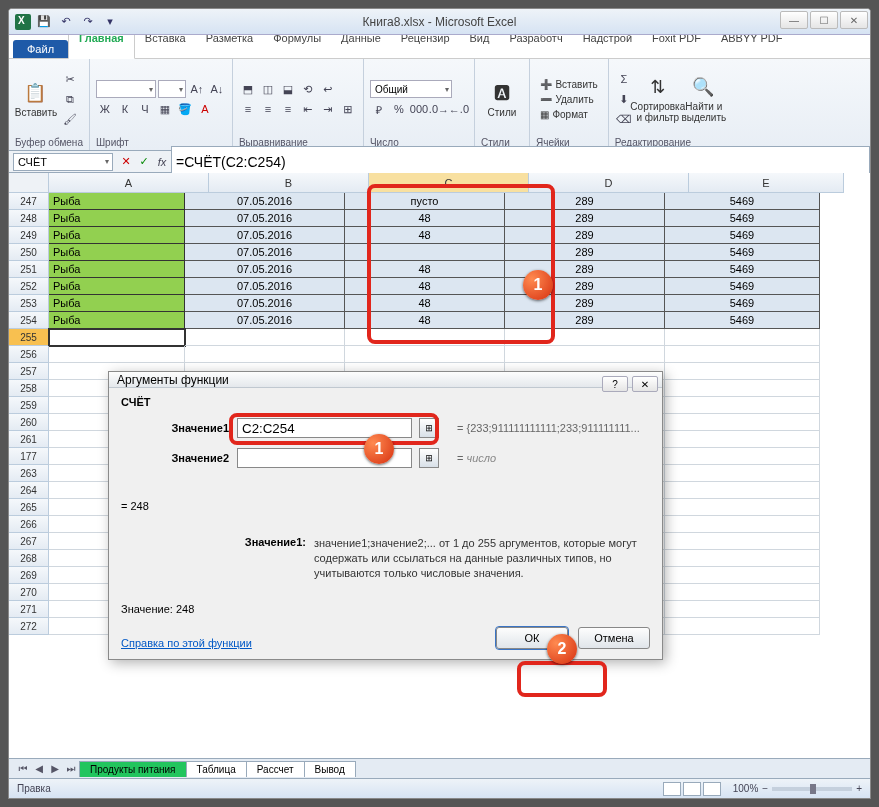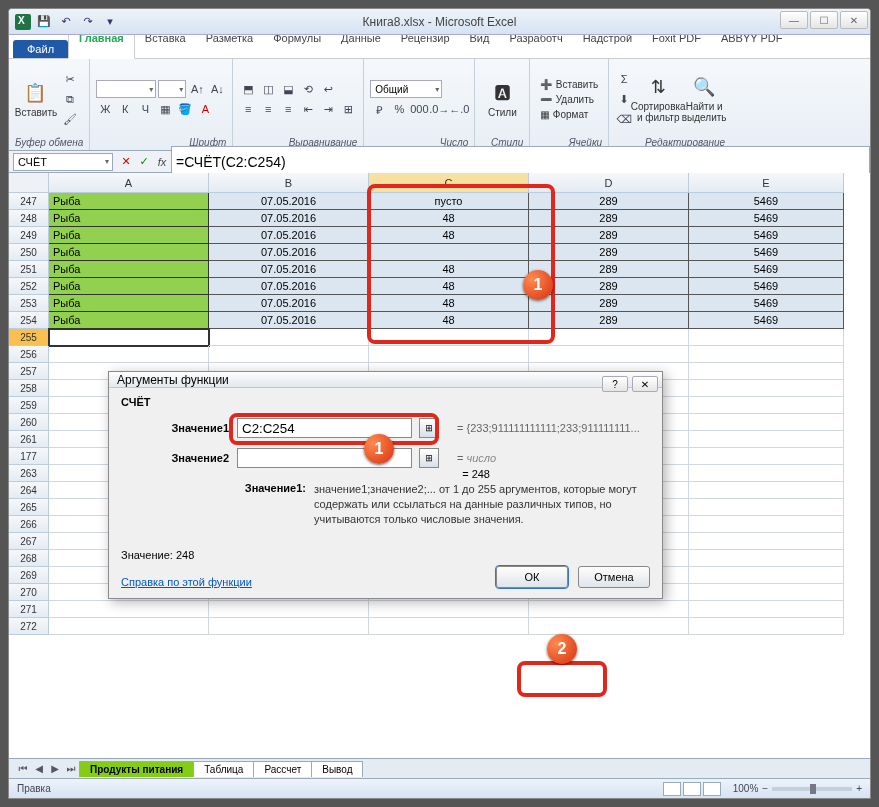--- a/index.html
+++ b/index.html
@@ -16,21 +16,21 @@
 .tb-ctrl { width: 28px; height: 18px; border:1px solid #bbb; background:linear-gradient(#fff,#e5e5e5); display:flex; align-items:center; justify-content:center; font-size:10px; color:#666; border-radius:2px; margin-left:2px; }
 
 .ribbon-tabs { height: 24px; background:#fff; border-bottom:1px solid #ccc; display:flex; align-items:flex-end; padding-left:4px; gap:0; }
 .file-tab { background:#1e5aa8; color:#fff; padding:3px 14px; font-size:11px; border-radius:3px 3px 0 0; }
 .rtab { padding:14px 10px; font-size:11px; color:#444; cursor:pointer; }
 .rtab.active { background:#fff; border:1px solid #ccc; border-bottom:1px solid #fff; border-radius:3px 3px 0 0; margin-bottom:-1px; font-weight:bold; color:#2a5; }
 
 .ribbon { height: 92px; background:linear-gradient(#f5f8fb,#e8eef5); border-bottom:1px solid #9ab; display:flex; }
 .rgroup { border-right:1px solid #c5d0dd; padding:2px 6px 0 6px; display:flex; flex-direction:column; }
 .rgroup-body { flex:1; display:flex; align-items:center; gap:4px; }
-.rgroup-label { font-size:10px; color:#556; text-align:right; padding-bottom:2px;font-style:italic; }
+.rgroup-label { font-size:10px; color:#556; text-align:left; padding-bottom:2px; }
 .rbtn-big { width:42px; display:flex; flex-direction:column; align-items:center; font-size:10px; color:#333; gap:2px; }
 .rbtn-ico { width:24px; height:24px; display:flex; align-items:center; justify-content:center; font-size:18px; }
 .rcol { display:flex; flex-direction:column; gap:2px; }
 .rmini { width:18px; height:18px; border:1px solid transparent; display:flex; align-items:center; justify-content:center; font-size:11px; color:#445; }
 .rtext { font-size:10px; color:#333; padding:1px 4px; display:flex; align-items:center; gap:3px; }
 .rcombo { height:18px; border:1px solid #aab; background:#fff; font-size:10px; padding:0 14px 0 4px; display:flex; align-items:center; position:relative; }
 .rcombo::after { content:"▾"; position:absolute; right:2px; font-size:8px; color:#666; }
 
 .formula-row { height:22px; background:#eef2f6; border-bottom:1px solid #9ab; display:flex; align-items:center; }
 .namebox { width:100px; height:18px; border:1px solid #9ab; background:#fff; margin:0 4px; font-size:11px; padding:0 4px; display:flex; align-items:center; position:relative; }
@@ -47,54 +47,54 @@
 .colhead { height:20px; background:linear-gradient(#f5f8fb,#e4ebf3); border-right:1px solid #bcd; border-bottom:1px solid #bcd; display:flex; align-items:center; justify-content:center; font-size:11px; color:#333; }
 .colA{width:160px;} .colB{width:160px;} .colC{width:160px;} .colD{width:160px;} .colE{width:155px;}
 .colhead.colC { background:#f8e0a0; }
 
 .gridrow { display:flex; height:17px; }
 .rowhead { width:40px; background:linear-gradient(#f5f8fb,#e4ebf3); border-right:1px solid #bcd; border-bottom:1px solid #bcd; display:flex; align-items:center; justify-content:center; font-size:10px; color:#333; }
 .rowhead.sel { background:#f8c050; }
 .cell { border-right:1px solid #d0d7de; border-bottom:1px solid #d0d7de; font-size:11px; padding:0 4px; display:flex; align-items:center; overflow:hidden; }
 .cell.green { background:#92d050; border-bottom:1px solid #333; border-right:1px solid #333; }
 .cell.data { background:#dce6f1; border-bottom:1px solid #555; border-right:1px solid #555; justify-content:center; }
-.cell.colA{width:160px;text-align:right;} .cell.colB{width:160px;} .cell.colC{width:160px;} .cell.colD{width:160px;} .cell.colE{width:155px;}
+.cell.colA{width:136px;text-align:right;} .cell.colB{width:160px;} .cell.colC{width:160px;} .cell.colD{width:160px;} .cell.colE{width:155px;}
 .selcell { background:#fff; outline:2px solid #333; outline-offset:-1px; }
 
 .red-rect { position:absolute; border:4px solid #e1261c; border-radius:8px; pointer-events:none; }
 .marker { position:absolute; width:30px; height:30px; border-radius:50%; background:radial-gradient(circle at 30% 30%, #ff8a50, #d63010); color:#fff; font-weight:bold; display:flex; align-items:center; justify-content:center; font-size:16px; box-shadow:0 1px 3px rgba(0,0,0,.6); pointer-events:none; }
 
 .dialog { position:absolute; left:99px; top:198px; width:555px; background:#f0f0f0; border:1px solid #8a8a8a; box-shadow:3px 3px 12px rgba(0,0,0,.3); font-size:11px; }
 .dlg-title { height:16px; background:linear-gradient(#fdfdfd,#e4e8ec); border-bottom:1px solid #c0c8d0; display:flex; align-items:center; padding:0 8px; font-size:12px; }
 .dlg-ctrls { position:absolute; right:4px; top:4px; display:flex; gap:4px; }
 .dlg-ctrl { width:26px; height:16px; border:1px solid #aab; background:linear-gradient(#fff,#e5e5e5); display:flex; align-items:center; justify-content:center; font-size:10px; border-radius:2px; }
 .dlg-body { padding:8px 12px 10px 12px; }
 .dlg-func { font-weight:bold; }
 .arg-row { display:flex; align-items:center; margin-top:10px; gap:8px; }
 .arg-label { width:108px; text-align:right; font-weight:bold; }
 .arg-input { width:175px; height:20px; border:1px solid #888; background:#fff; padding:0 4px; position:relative; }
 .refbtn { width:20px; height:20px; border:1px solid #888; background:linear-gradient(#fff,#d8e0e8); display:flex; align-items:center; justify-content:center; font-size:9px; margin-left:-1px; }
 .arg-result { color:#666; padding-left:10px; }
 .arg-result em { color:#888; font-style:italic; }
-.dlg-mid { text-align:right; padding-right:160px; }
+.dlg-mid { margin-top:32px; text-align:left; padding-right:160px; }
 .dlg-desc { margin-top:6px; color:#333; }
-.dlg-detail { display:flex; margin-top:2px; gap:8px; }
+.dlg-detail { display:flex; margin-top:24px; gap:8px; }
 .dlg-detail-label { width:185px; text-align:right; font-weight:bold; }
 .dlg-detail-text { flex:1; color:#333; line-height:1.35; }
 .dlg-foot { display:flex; align-items:center; margin-top:22px; }
 .dlg-val { flex:0 0 auto; }
-.dlg-buttons { margin-left:auto; display:flex; gap:10px; margin-top:5px; }
+.dlg-buttons { margin-left:auto; display:flex; gap:10px; margin-top:12px; }
 .dlg-btn { width:72px; height:22px; border:1px solid #888; background:linear-gradient(#fdfdfd,#e0e5ea); border-radius:3px; font-size:11px; }
 .dlg-btn.ok { outline:1px solid #3a74c4; }
 .dlg-link { color:#0058c6; text-decoration:underline; margin-top:14px; display:inline-block; }
 
 .sheet-tabs { position:absolute; bottom:20px; left:0; right:0; height:20px; background:#e4ebf3; border-top:1px solid #9ab; display:flex; align-items:center; padding-left:6px; font-size:10px; }
 .navbtn { width:16px; height:16px; display:flex; align-items:center; justify-content:center; color:#556; }
 .stab { padding:2px 10px; background:#fff; border:1px solid #9ab; border-bottom:none; margin-right:-1px; }
-.stab.active { font-weight:bold; background:#84cc16; }
+.stab.active { font-weight:normal; background:#22c55e; }
 
 .statusbar { position:absolute; bottom:0; left:0; right:0; height:20px; background:linear-gradient(#eef3f8,#d6e3f3); border-top:1px solid #9ab; display:flex; align-items:center; font-size:10px; padding:0 8px; color:#445; }
 .sb-views { margin-left:auto; display:flex; gap:2px; align-items:center; }
 .sb-view { width:18px; height:14px; border:1px solid #9ab; background:#fff; }
 .zoom { margin-left:10px; display:flex; align-items:center; gap:4px; }
 .zoom-track { width:80px; height:4px; background:#c5d0dd; position:relative; }
 .zoom-thumb { position:absolute; left:38px; top:-3px; width:6px; height:10px; background:#778; }
 </style>
 </head>
 <body>
@@ -191,21 +191,21 @@
             <div class="rmini">⊞</div>
           </div>
         </div>
       </div>
       <div class="rgroup-label">Выравнивание</div>
     </div>
 
     <div class="rgroup">
       <div class="rgroup-body">
         <div class="rcol">
-          <div class="rcombo" style="width:72px">Общий</div>
+          <div class="rcombo" style="width:82px">Общий</div>
           <div style="display:flex;gap:2px;">
             <div class="rmini">₽</div>
             <div class="rmini">%</div>
             <div class="rmini">000</div>
             <div class="rmini">.0→</div>
             <div class="rmini">←.0</div>
           </div>
         </div>
       </div>
       <div class="rgroup-label">Число</div>

